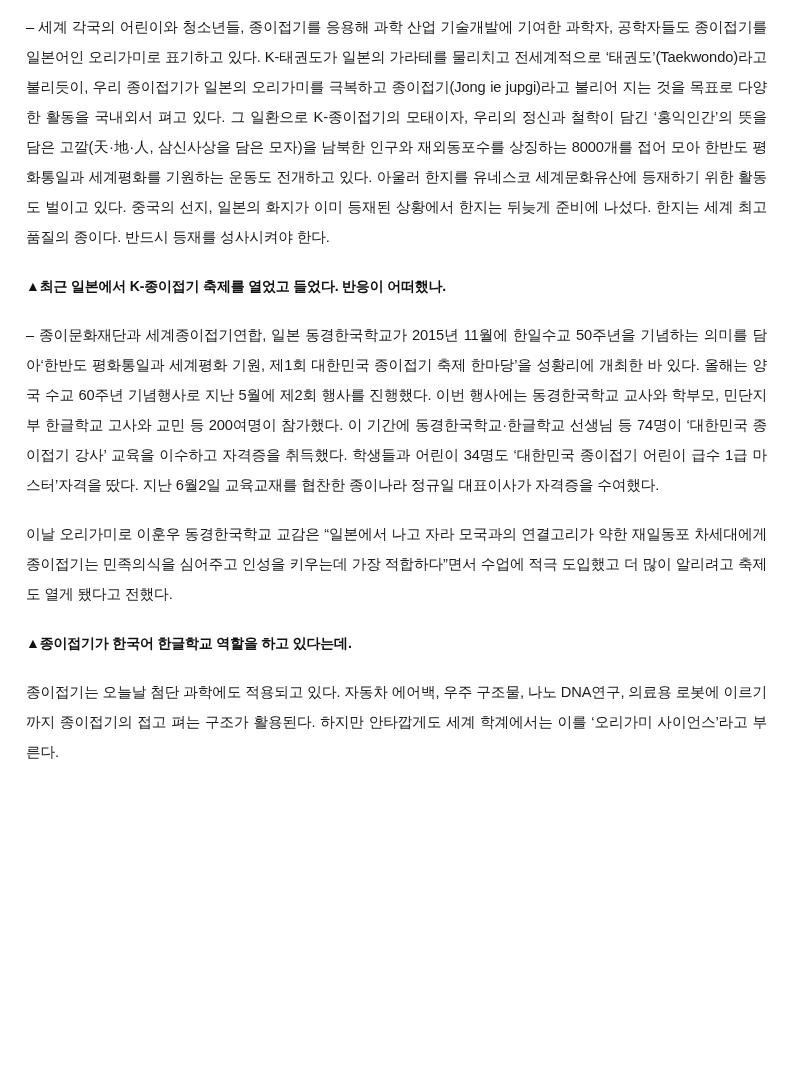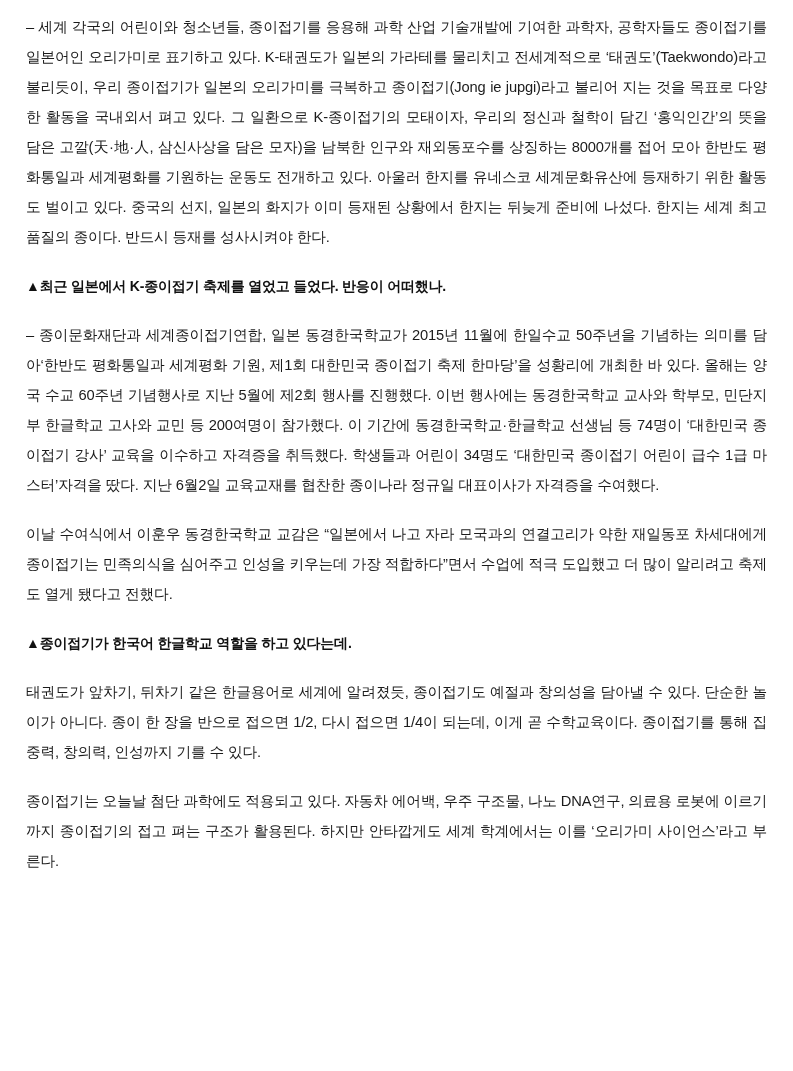--- a/index.html
+++ b/index.html
@@ -43,18 +43,17 @@
   }
 </style>
 </head>
 <body>
 
 <div class="page">
   <div id="article-body">
       <p class="para">– 세계 각국의 어린이와 청소년들, 종이접기를 응용해 과학 산업 기술개발에 기여한 과학자, 공학자들도 종이접기를 일본어인 오리가미로 표기하고 있다. K-태권도가 일본의 가라테를 물리치고 전세계적으로 ‘태권도’(Taekwondo)라고 불리듯이, 우리 종이접기가 일본의 오리가미를 극복하고 종이접기(Jong ie jupgi)라고 불리어 지는 것을 목표로 다양한 활동을 국내외서 펴고 있다. 그 일환으로 K-종이접기의 모태이자, 우리의 정신과 철학이 담긴 ‘홍익인간’의 뜻을 담은 고깔(天·地·人, 삼신사상을 담은 모자)을 남북한 인구와 재외동포수를 상징하는 8000개를 접어 모아 한반도 평화통일과 세계평화를 기원하는 운동도 전개하고 있다. 아울러 한지를 유네스코 세계문화유산에 등재하기 위한 활동도 벌이고 있다. 중국의 선지, 일본의 화지가 이미 등재된 상황에서 한지는 뒤늦게 준비에 나섰다. 한지는 세계 최고 품질의 종이다. 반드시 등재를 성사시켜야 한다.</p>
       <p class="subhead">▲최근 일본에서 K-종이접기 축제를 열었고 들었다. 반응이 어떠했나.</p>
       <p class="para">– 종이문화재단과 세계종이접기연합, 일본 동경한국학교가 2015년 11월에 한일수교 50주년을 기념하는 의미를 담아‘한반도 평화통일과 세계평화 기원, 제1회 대한민국 종이접기 축제 한마당’을 성황리에 개최한 바 있다. 올해는 양국 수교 60주년 기념행사로 지난 5월에 제2회 행사를 진행했다. 이번 행사에는 동경한국학교 교사와 학부모, 민단지부 한글학교 고사와 교민 등 200여명이 참가했다. 이 기간에 동경한국학교·한글학교 선생님 등 74명이 ‘대한민국 종이접기 강사’ 교육을 이수하고 자격증을 취득했다. 학생들과 어린이 34명도 ‘대한민국 종이접기 어린이 급수 1급 마스터’자격을 땄다. 지난 6월2일 교육교재를 협찬한 종이나라 정규일 대표이사가 자격증을 수여했다.</p>
-      <p class="para">이날 수여식에서 이훈우 동경한국학교 교감은 “일본에서 나고 자라 모국과의 연결고리가 약한 재일동포 차세대에게 종이접기는 민족의식을 심어주고 인성을 키우는데 가장 적합하다”면서 수업에 적극 도입했고 더 많이 알리려고 축제도 열게 됐다고 전했다.</p>
+      <p class="para">이날 오리가미로 이훈우 동경한국학교 교감은 “일본에서 나고 자라 모국과의 연결고리가 약한 재일동포 차세대에게 종이접기는 민족의식을 심어주고 인성을 키우는데 가장 적합하다”면서 수업에 적극 도입했고 더 많이 알리려고 축제도 열게 됐다고 전했다.</p>
       <p class="subhead">▲종이접기가 한국어 한글학교 역할을 하고 있다는데.</p>
-      <p class="para">태권도가 앞차기, 뒤차기 같은 한글용어로 세계에 알려졌듯, 종이접기도 예절과 창의성을 담아낼 수 있다. 단순한 놀이가 아니다. 종이 한 장을 반으로 접으면 1/2, 다시 접으면 1/4이 되는데, 이게 곧 수학교육이다. 종이접기를 통해 집중력, 창의력, 인성까지 기를 수 있다.</p>
       <p class="para">종이접기는 오늘날 첨단 과학에도 적용되고 있다. 자동차 에어백, 우주 구조물, 나노 DNA연구, 의료용 로봇에 이르기까지 종이접기의 접고 펴는 구조가 활용된다. 하지만 안타깝게도 세계 학계에서는 이를 ‘오리가미 사이언스’라고 부른다.</p>
     </div>
 </div>
 
 </body></html>

